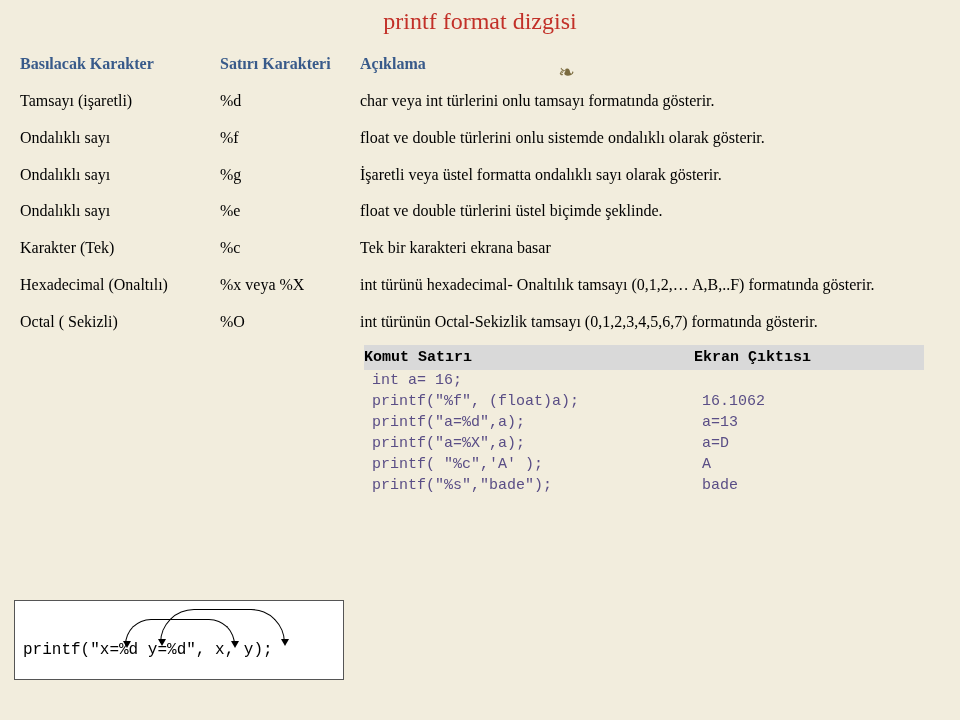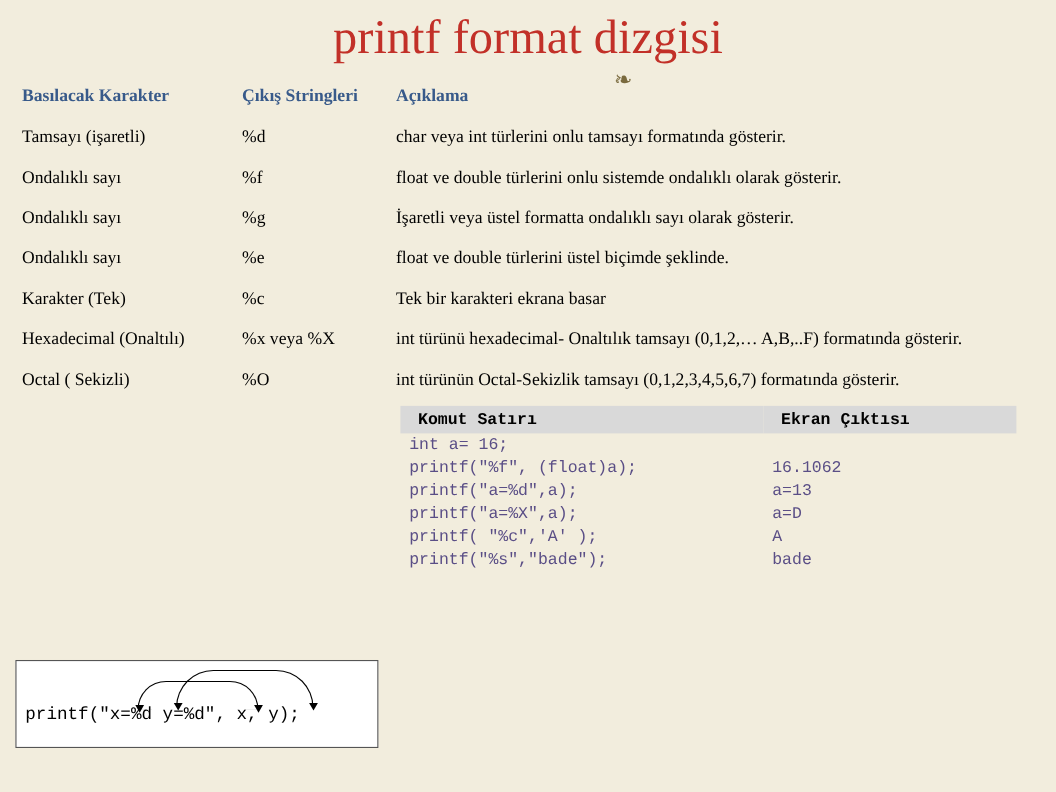--- a/index.html
+++ b/index.html
@@ -7,21 +7,21 @@
     width: 960px;
     height: 720px;
     background: #f2eddd;
     font-family: "Times New Roman", serif;
     padding: 8px 14px;
     position: relative;
     overflow: hidden;
   }
   .title {
     color: #c23028;
-    font-size: 44px;
+    font-size: 24px;
     text-align: center;
     margin-bottom: 14px;
     font-weight: normal;
   }
   table.main {
     width: 100%;
     border-collapse: collapse;
     font-size: 16px;
   }
   table.main th {
@@ -48,21 +48,21 @@
     font-family: Consolas, "Courier New", monospace;
     font-size: 15px;
     color: #5a4e86;
     width: 560px;
   }
   table.sub th {
     background: #d9d9d9;
     color: #000;
     font-weight: bold;
     text-align: left;
-    padding: 4px 16px;
+    padding: 4px 0;
     font-family: Consolas, "Courier New", monospace;
   }
   table.sub td {
     padding: 2px 8px;
     text-align: left;
   }
   .printf-figure {
     position: absolute;
     left: 14px;
     bottom: 40px;
@@ -110,21 +110,21 @@
 </head>
 <body>
 
 <h1 class="title">printf format dizgisi</h1>
 <div class="flourish">❧</div>
 
 <table class="main">
   <tbody>
       <tr>
     <th class="col-chr">Basılacak Karakter</th>
-    <th class="col-out">Çıkış Stringleri</th>
+    <th class="col-out">Satırı Karakteri</th>
     <th>Açıklama</th>
   </tr>
   <tr>
     <td>Tamsayı (işaretli)</td>
     <td>%d</td>
     <td>char veya int türlerini onlu tamsayı formatında gösterir.</td>
   </tr>
   <tr>
     <td>Ondalıklı sayı</td>
     <td>%f</td>

